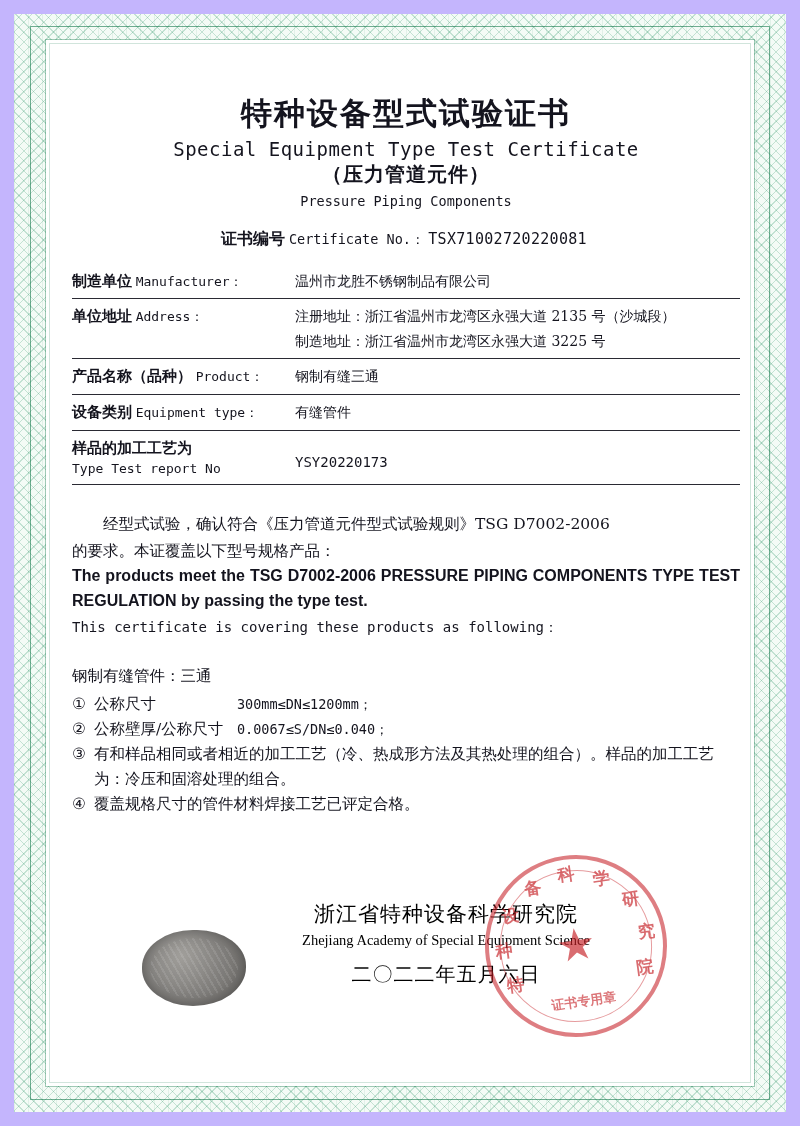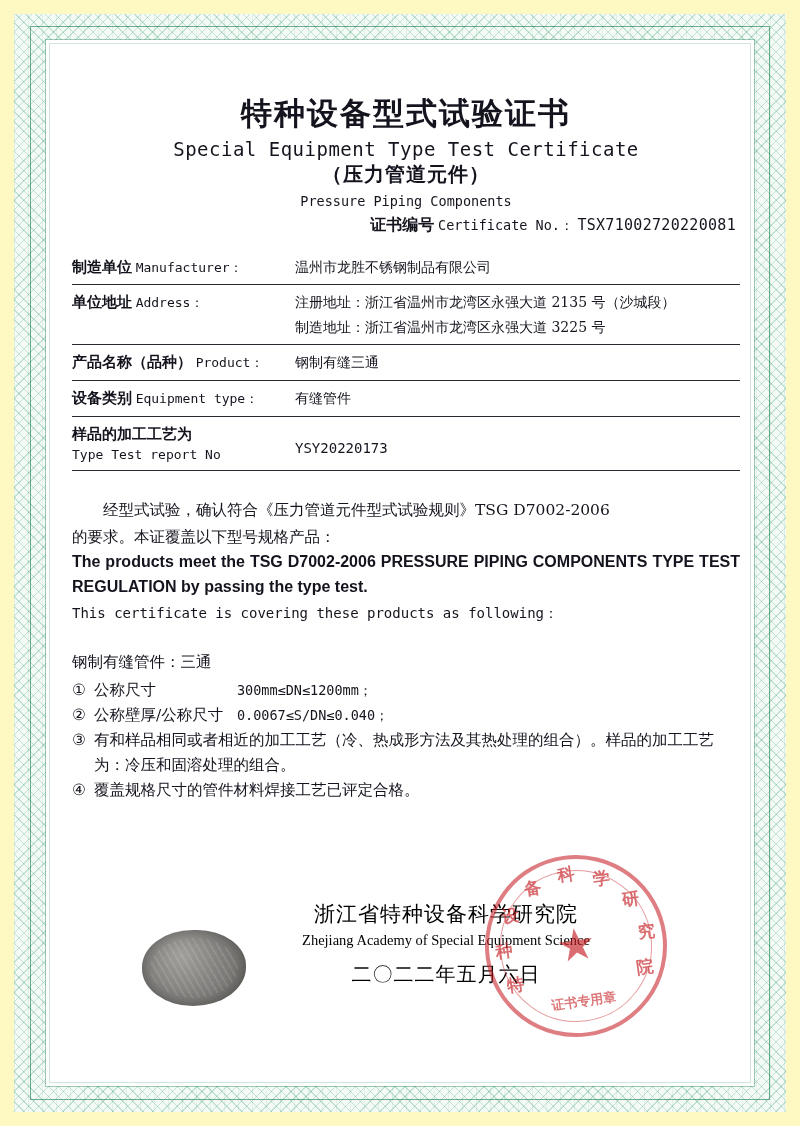--- a/index.html
+++ b/index.html
@@ -11,21 +11,21 @@
     width: 800px; height: 1126px;
     font-family: "Liberation Serif", serif;
     position: relative;
     overflow: hidden;
   }
 
   
   .page {
     position: absolute;
     inset: 0;
-    background: #fef9c3;
+    background: #c4b5fd;
   }
   .guilloche {
     position: absolute;
     left: 14px; top: 14px; right: 14px; bottom: 14px;
     background-color: #f4fbf6;
     background-image:
       repeating-linear-gradient(45deg, rgba(0,125,70,0.20) 0 1px, rgba(255,255,255,0) 1px 7px),
       repeating-linear-gradient(-45deg, rgba(0,125,70,0.20) 0 1px, rgba(255,255,255,0) 1px 7px),
       repeating-linear-gradient(90deg, rgba(0,125,70,0.08) 0 1px, rgba(255,255,255,0) 1px 14px);
   }
@@ -78,22 +78,22 @@
     margin-top: 1px;
   }
   .subtitle-en {
     text-align: center;
     font-family: "DejaVu Sans Mono", monospace;
     font-size: 13.5px;
     margin-top: 5px;
   }
 
   .certno-row {
-    margin-top: 6px;
-    text-align: right;
+    margin-top: 20px;
+    text-align: center;
     padding-right: 4px;
     font-size: 15.5px;
     white-space: nowrap;
   }
   .certno-row .lbl-cn { font-family: "DejaVu Serif", serif; font-weight: bold; font-size: 16px; }
   .certno-row .lbl-en { font-family: "DejaVu Sans Mono", monospace; font-size: 13.5px; }
   .certno-row .val    { font-family: "DejaVu Sans Mono", monospace; font-size: 15px; letter-spacing: .3px; }
 
   
   .fields {

